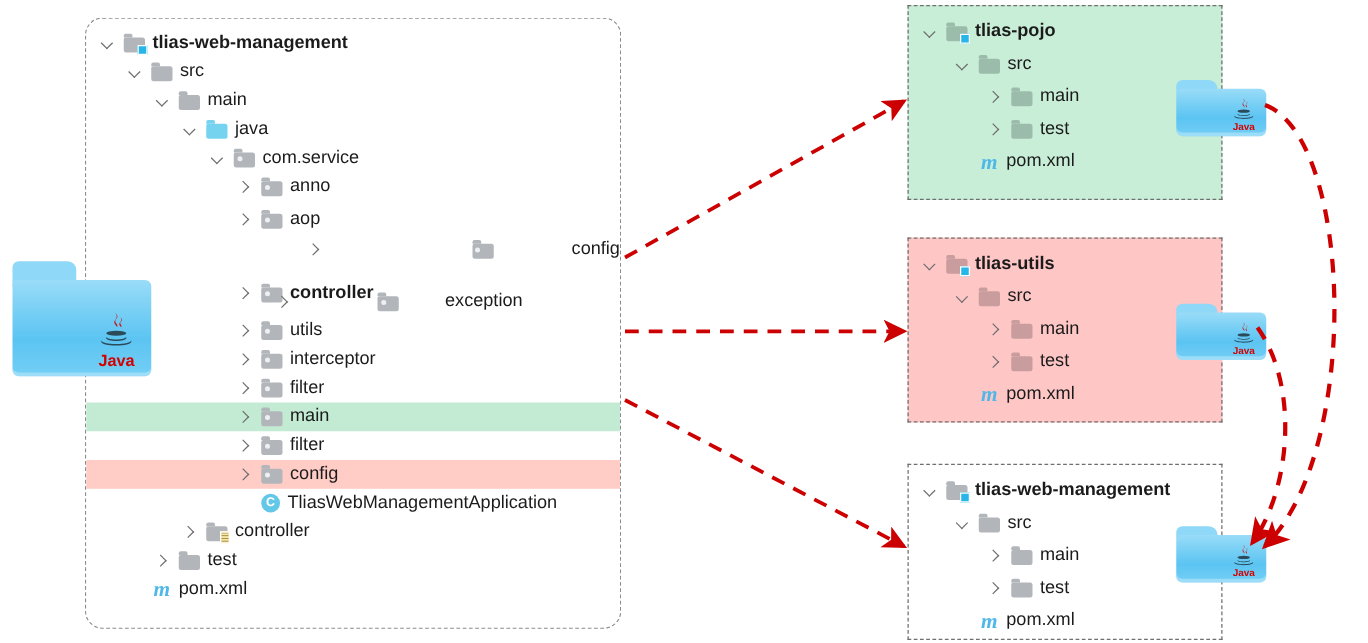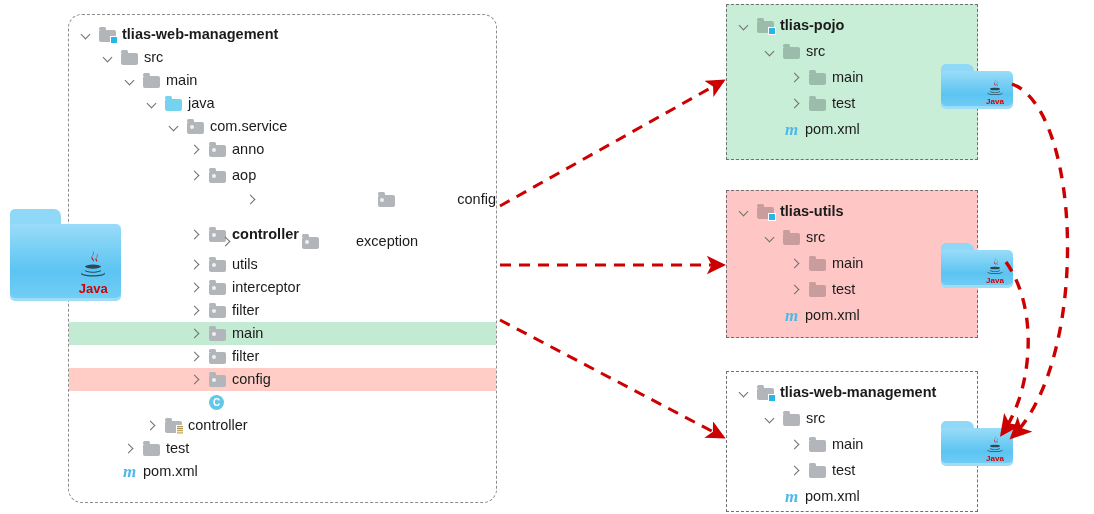--- a/index.html
+++ b/index.html
@@ -272,20 +272,21 @@
         <span class="ic pkg">
           <span class="fo"></span>
         </span>
         <span class="lbl">config</span>
       </div>
       <div class="row" style="top: 376px;">
         <span style="display: inline-block; flex: 0 0 120px;"></span>
         <span class="chev none"></span>
         <span style="flex: 0 0 6px;"></span>
         <span class="ic-class">C</span>
+        <span class="lbl">TliasWebManagementApplication</span>
       </div>
       <div class="row" style="top: 399px;">
         <span style="display: inline-block; flex: 0 0 76px;"></span>
         <span class="chev right"></span>
         <span style="flex: 0 0 6px;"></span>
         <span class="ic res">
           <span class="fo"></span>
         </span>
         <span class="lbl">controller</span>
       </div>

